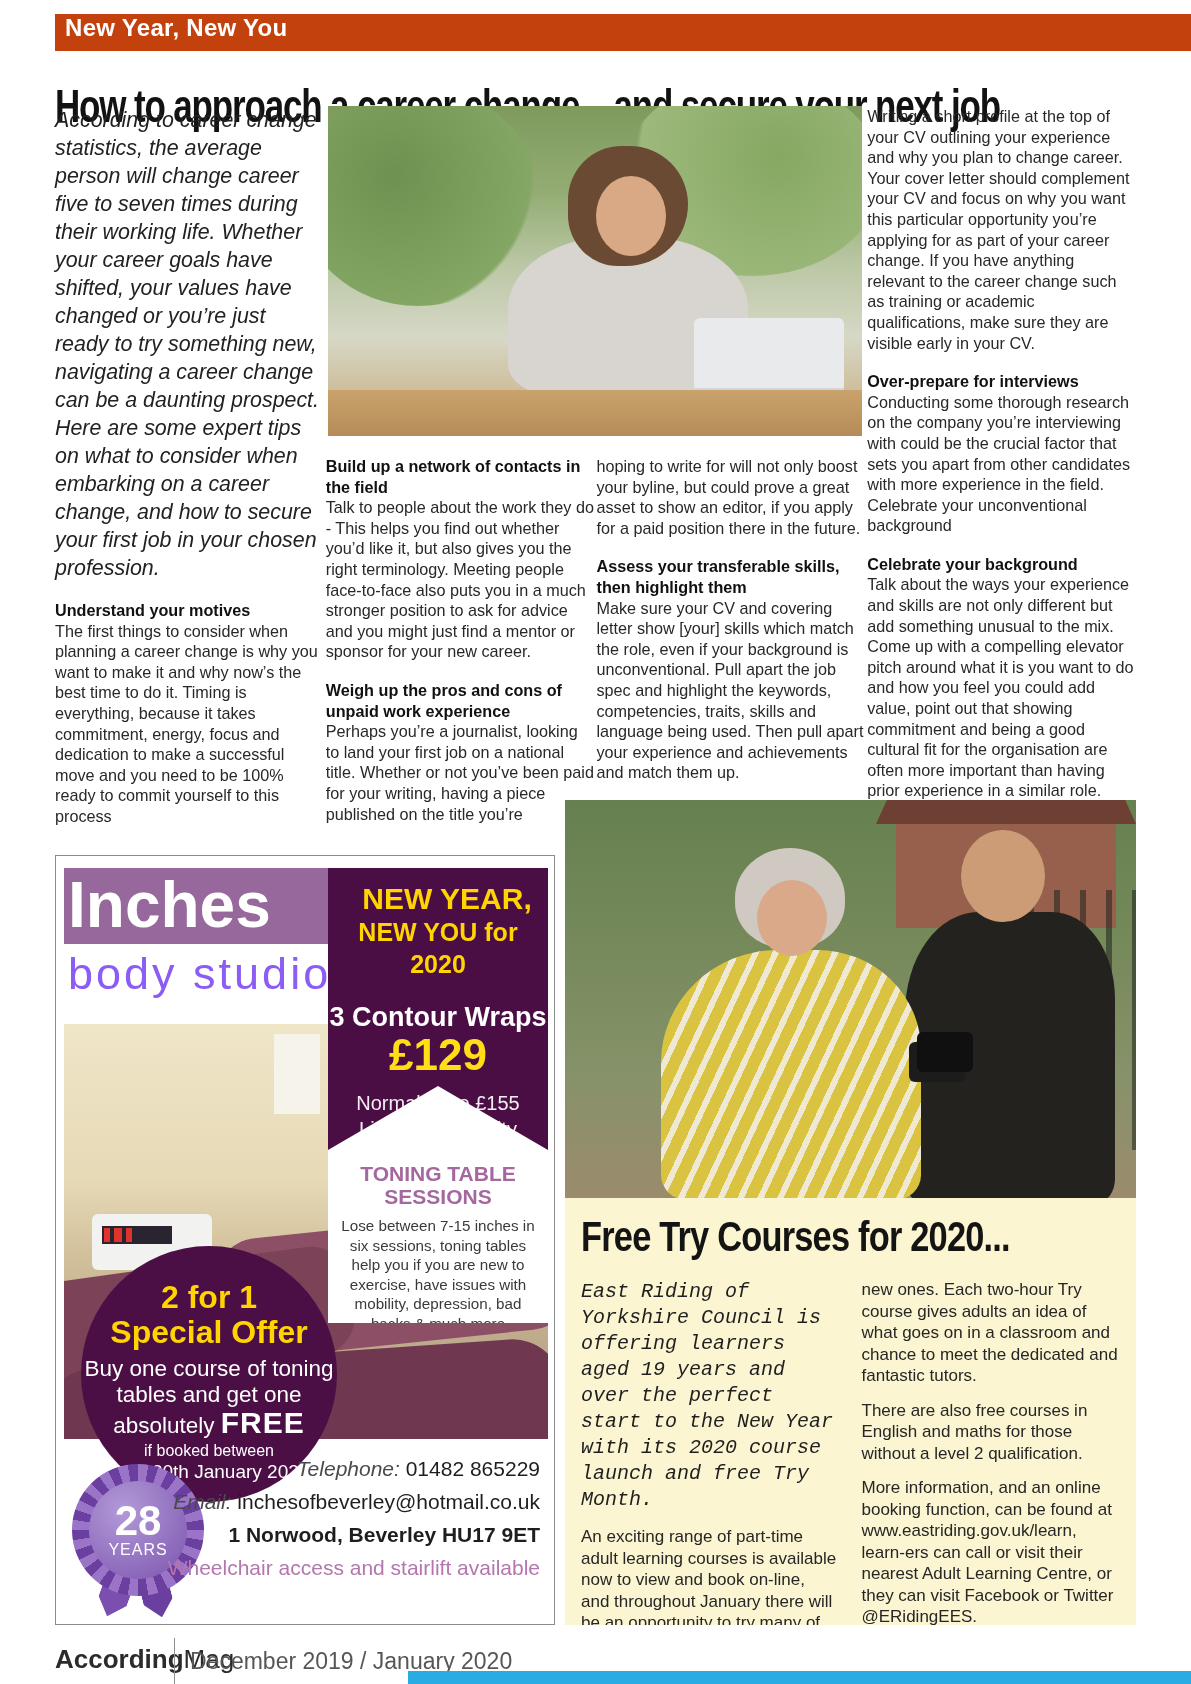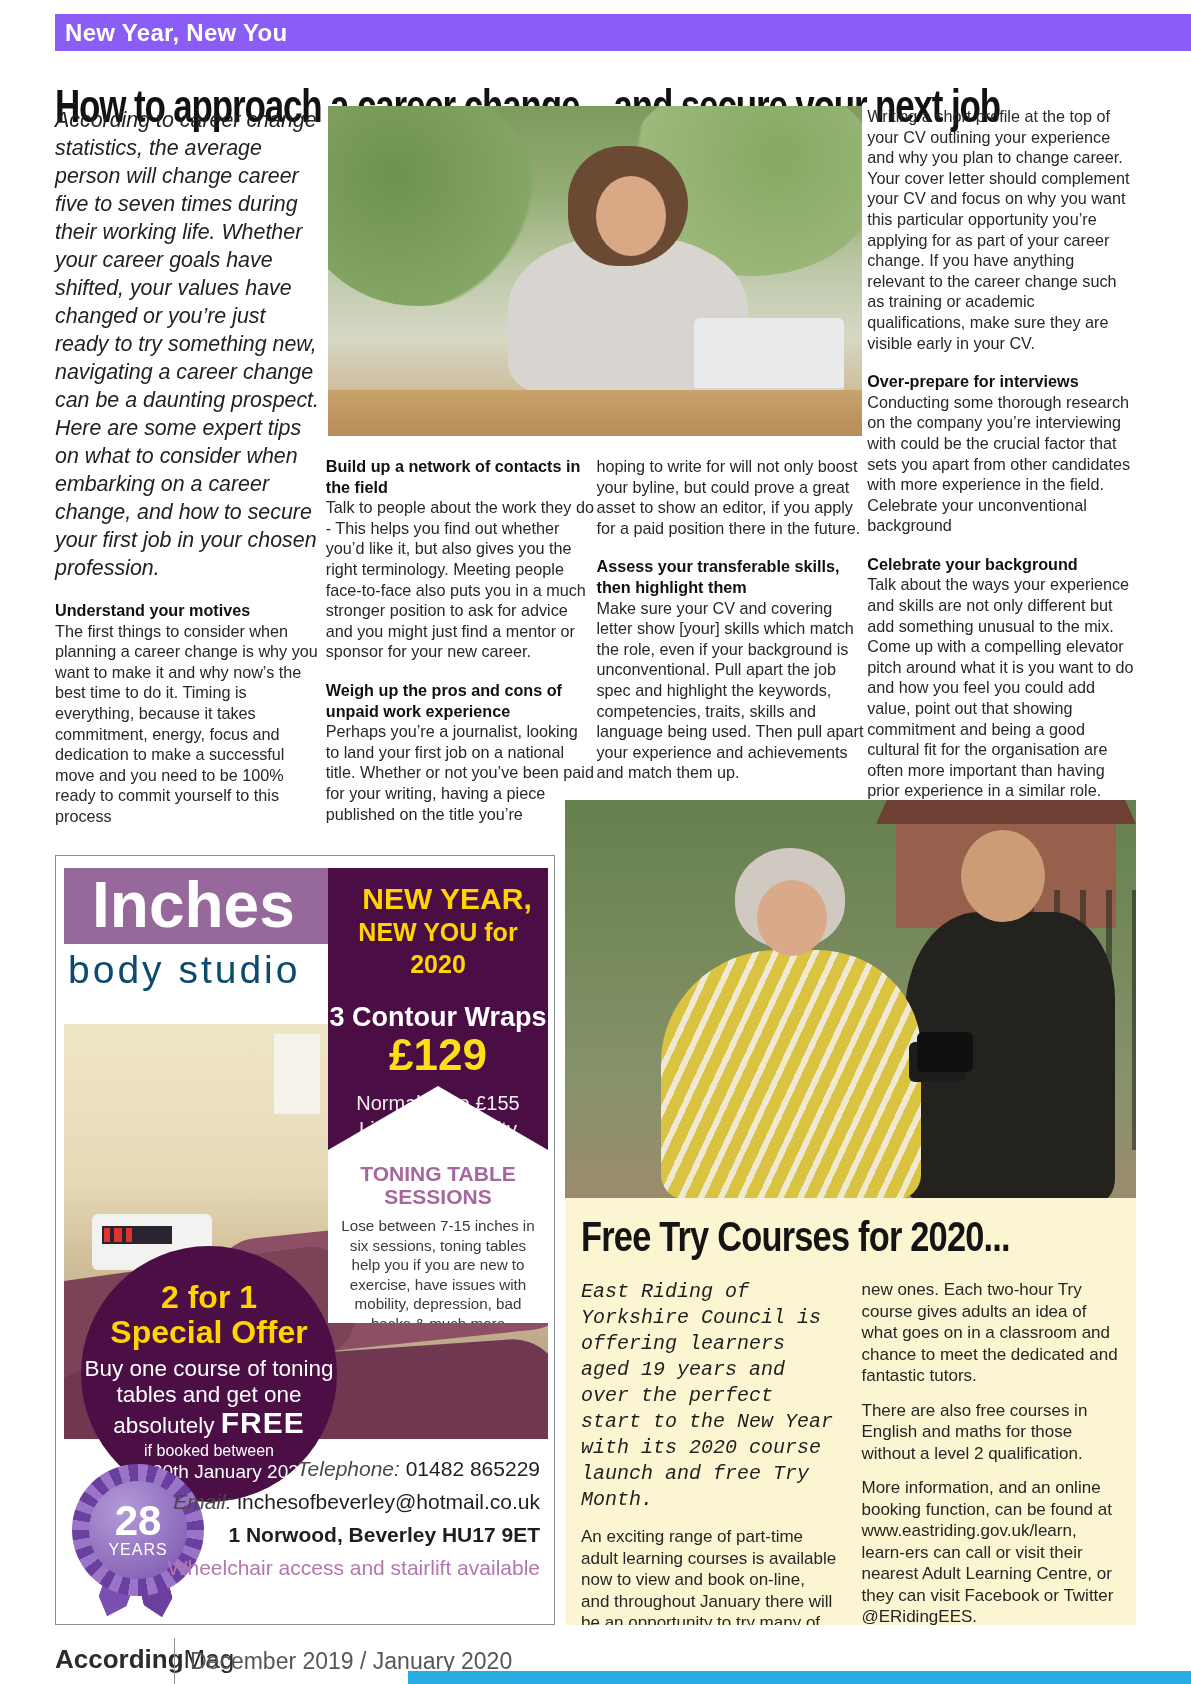--- a/index.html
+++ b/index.html
@@ -1,21 +1,21 @@
 <!DOCTYPE html>
 <html><head>
 <meta charset="utf-8">
 <style>
   html,body{margin:0;padding:0;background:#fff;}
   .page{position:relative;width:1191px;height:1684px;background:#fff;overflow:hidden;
         font-family:"Liberation Sans",sans-serif;color:#262626;}
 
   
-  .kicker-bar{position:absolute;left:55px;top:14px;right:0;height:37px;background:#8b5cf6;
-              display:flex;align-items:center;padding-left:10px;box-sizing:border-box;}
+  .kicker-bar{position:absolute;left:55px;top:14px;right:0;height:37px;background:#c2410c;
+              display:flex;align-items:flex-start;padding-left:10px;box-sizing:border-box;}
   .kicker{color:#fff;font-weight:bold;font-size:24px;letter-spacing:.3px;}
   .headline{position:absolute;left:55px;top:48px;font-size:46px;font-weight:bold;color:#121212;
             transform:scaleX(.76);transform-origin:0 0;white-space:nowrap;letter-spacing:-1.5px;}
 
   
   .cols{position:absolute;left:55px;top:106px;width:1081px;display:flex;gap:2px;}
   .col{flex:1;font-size:16.2px;line-height:20.6px;color:#282828;}
   .col p{margin:0 0 18px;}
   .col h3{font-size:16.2px;line-height:20.6px;margin:0;color:#111;}
   .pad-photo{padding-top:350px;}
@@ -31,22 +31,22 @@
   .pc-hair{position:absolute;left:240px;top:40px;width:120px;height:120px;border-radius:48% 52% 55% 45%;background:#6a4a33;}
   .pc-face{position:absolute;left:268px;top:70px;width:70px;height:80px;border-radius:50%;background:#d9a985;}
   .pc-hoodie{position:absolute;left:180px;top:130px;width:240px;height:160px;border-radius:45% 45% 20% 20%;background:#d8d4cf;}
   .pc-laptop{position:absolute;right:18px;bottom:48px;width:150px;height:70px;background:#e9eaec;border-radius:6px 6px 2px 2px;box-shadow:0 6px 0 #d4d6d9;}
   .pc-desk{position:absolute;left:0;bottom:0;width:100%;height:46px;background:linear-gradient(180deg,#c9a26c,#b68c58);}
 
   
   .inches{position:absolute;left:55px;top:855px;width:500px;height:770px;border:1px solid #8b8b8b;
           background:#fff;box-sizing:border-box;overflow:hidden;}
   .logo-top{position:absolute;left:8px;top:12px;width:312px;height:76px;background:#97689B;color:#fff;
-            font-size:64px;font-weight:bold;line-height:74px;padding-left:28px;letter-spacing:0;box-sizing:border-box;}
-  .logo-bottom{position:absolute;left:12px;top:92px;font-size:39px;color:#0c4a6e;letter-spacing:3px;}
+            font-size:64px;font-weight:bold;line-height:74px;padding-left:4px;letter-spacing:0;box-sizing:border-box;}
+  .logo-bottom{position:absolute;left:12px;top:92px;font-size:45px;color:#8b5cf6;letter-spacing:3px;}
 
   .studio-photo{position:absolute;left:8px;top:168px;width:484px;height:415px;overflow:hidden;
     background:linear-gradient(180deg,#efe6c8 0%,#e6d9b6 38%,#d3c19c 55%,#a8917a 100%);}
   .sp-poster1{position:absolute;left:210px;top:10px;width:46px;height:80px;background:#f6f3ea;box-shadow:60px 6px 0 #f2eee2,120px -4px 0 #f6f3ea;}
   .sp-mirror{position:absolute;right:40px;top:12px;width:110px;height:90px;background:#d8cfae;border:6px solid #e9e0c4;}
   .sp-machine{position:absolute;left:28px;top:190px;width:120px;height:56px;background:#f2f2f0;border-radius:6px;}
   .sp-machine::after{content:"";position:absolute;left:10px;top:12px;width:70px;height:18px;background:#2a2330;
     box-shadow:inset 0 0 0 2px #2a2330;background-image:linear-gradient(90deg,#e0332c 0 8px,transparent 8px 12px,#e0332c 12px 20px,transparent 20px 24px,#e0332c 24px 30px,transparent 30px);}
   .sp-table1{position:absolute;left:-40px;top:240px;width:330px;height:110px;background:#7c4258;border-radius:40px;transform:rotate(-8deg);}
   .sp-table2{position:absolute;left:150px;top:200px;width:360px;height:120px;background:#8d4f66;border-radius:46px;transform:rotate(-6deg);}

